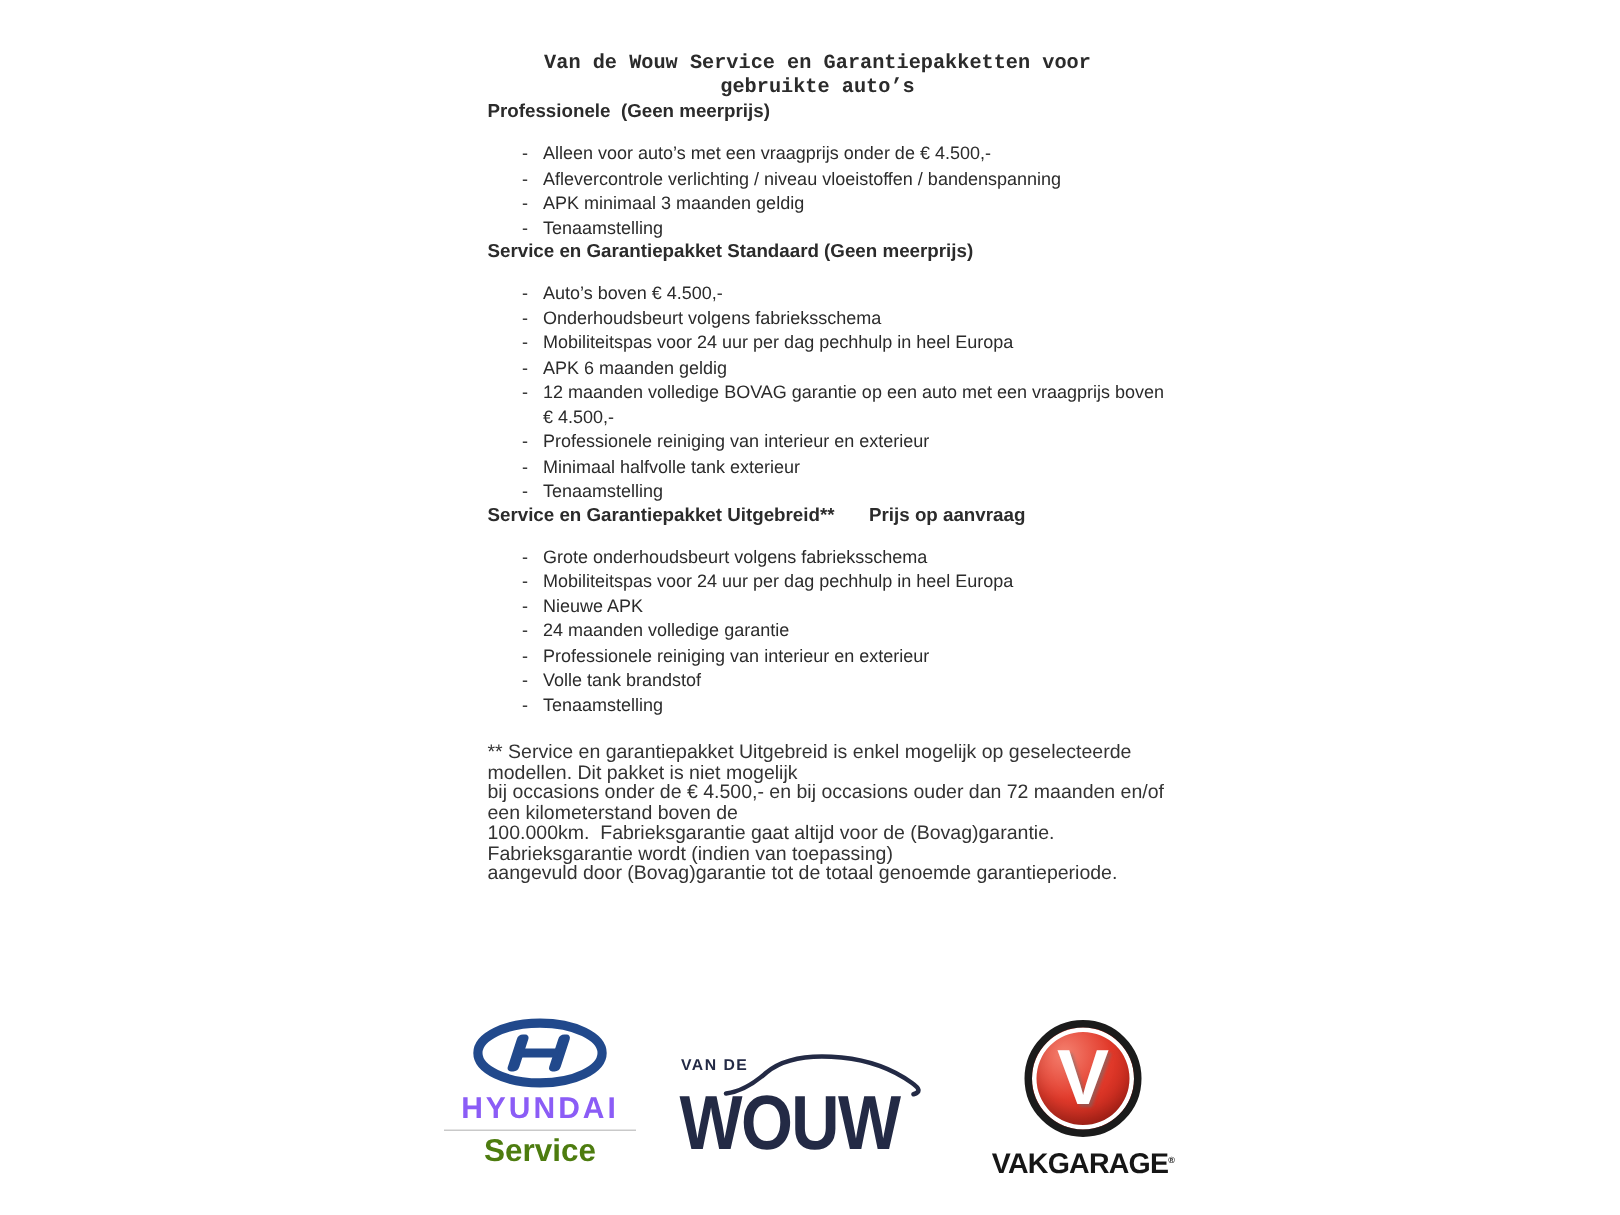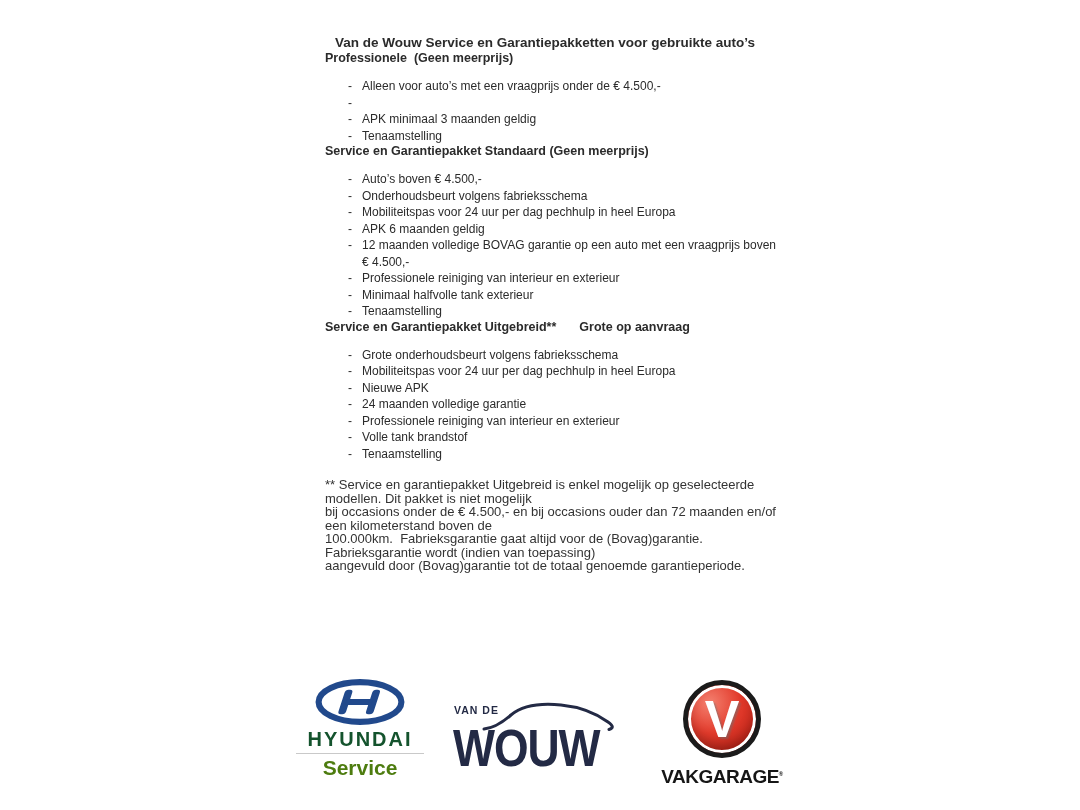--- a/index.html
+++ b/index.html
@@ -21,20 +21,21 @@
     font-size: 12px;
   }
   .title {
     margin: 35px 0 0 0;
     width: 440px;
     text-align: center;
     font-size: 13.5px;
     font-weight: bold;
     line-height: 16px;
     white-space: pre-wrap;
+    font-family: Liberation Mono, monospace;
   }
   h2.pkg-heading {
     font-size: 12.5px;
     font-weight: bold;
     line-height: 15px;
     margin: 0;
     white-space: pre-wrap;
   }
   .h-s1 { margin-top: 38px; }
   .h-s2 { margin-top: 24px; }
@@ -84,21 +85,21 @@
     align-items: flex-start;
   }
   
   .hyundai {
     width: 128px;
     text-align: center;
   }
   .hyundai .mark { display: block; margin: 0 auto; }
   .hyundai .wordmark {
     display: block;
-    color: #14532d;
+    color: #8b5cf6;
     font-weight: bold;
     font-size: 20px;
     letter-spacing: 2px;
     line-height: 22px;
     margin-top: 2px;
   }
   .hyundai .divider {
     border: none;
     border-top: 1px solid #c9c9c9;
     margin: 3px 0 2px 0;
@@ -191,20 +192,21 @@
 
   <section>
     <h2 class="pkg-heading h-s1">Professionele  (Geen meerprijs)</h2>
     <ul class="bullets">
       <li>
           <span class="dash">-</span>
           <span class="item-text">Alleen voor auto’s met een vraagprijs onder de € 4.500,-</span>
         </li>
       <li>
           <span class="dash">-</span>
+          <span class="item-text">Aflevercontrole verlichting / niveau vloeistoffen / bandenspanning</span>
         </li>
       <li>
           <span class="dash">-</span>
           <span class="item-text">APK minimaal 3 maanden geldig</span>
         </li>
       <li>
           <span class="dash">-</span>
           <span class="item-text">Tenaamstelling</span>
         </li>
     </ul>
@@ -244,21 +246,21 @@
         </li>
       <li>
           <span class="dash">-</span>
           <span class="item-text">Tenaamstelling</span>
         </li>
     </ul>
   </section>
 
 
   <section>
-    <h2 class="pkg-heading h-s3"><span>Service en Garantiepakket Uitgebreid**</span><span class="price-note">Grote op aanvraag</span></h2>
+    <h2 class="pkg-heading h-s3"><span>Service en Garantiepakket Uitgebreid**</span><span class="price-note">Prijs op aanvraag</span></h2>
     <ul class="bullets">
       <li>
           <span class="dash">-</span>
           <span class="item-text">Grote onderhoudsbeurt volgens fabrieksschema</span>
         </li>
       <li>
           <span class="dash">-</span>
           <span class="item-text">Mobiliteitspas voor 24 uur per dag pechhulp in heel Europa</span>
         </li>
       <li>

